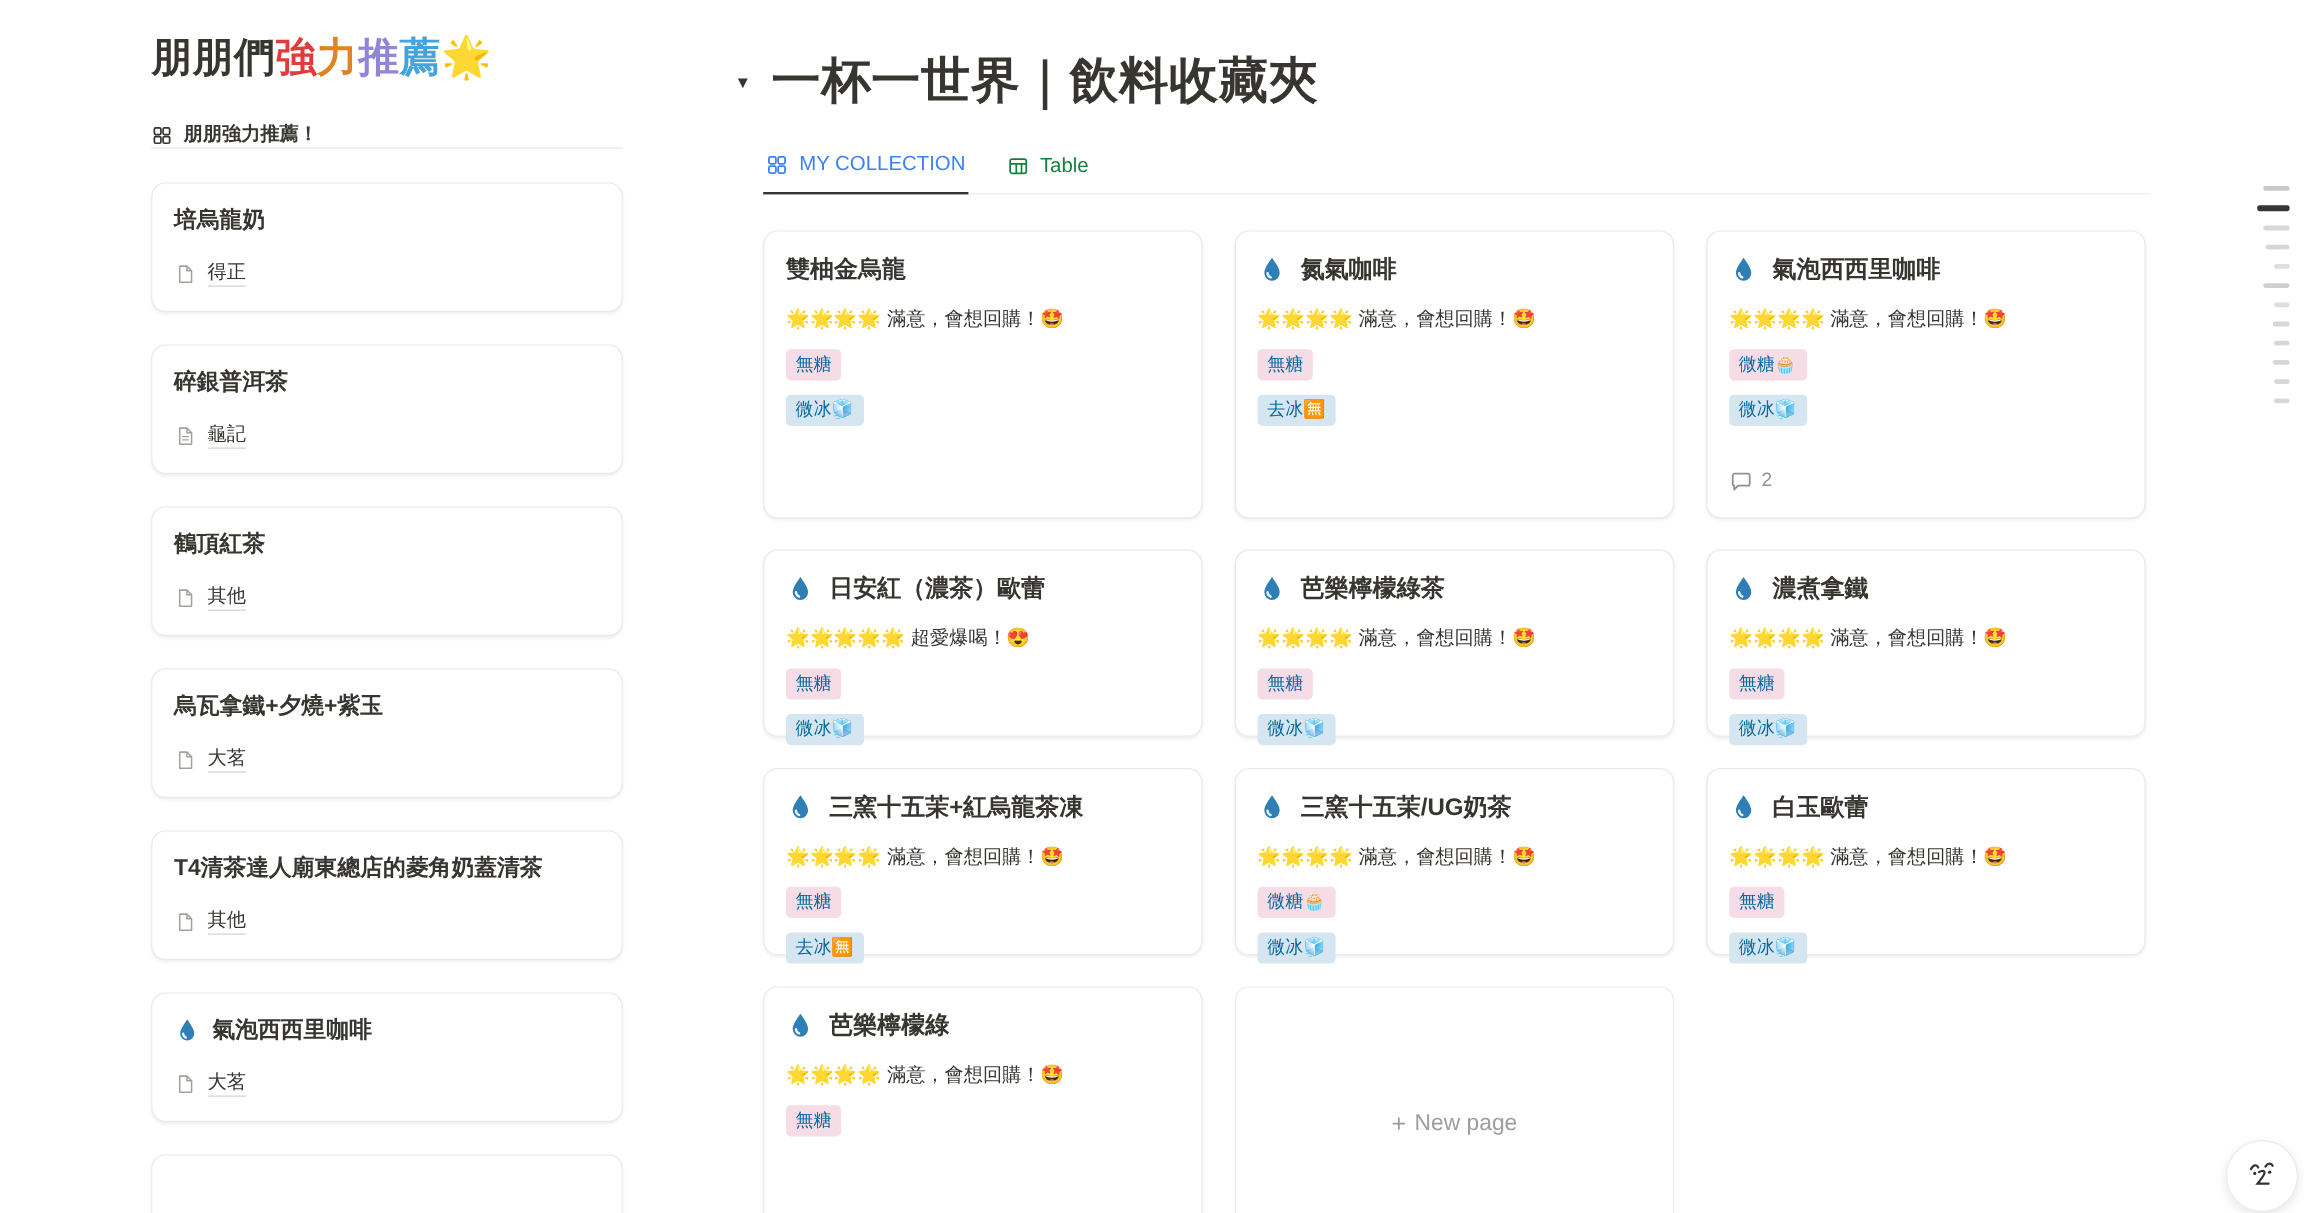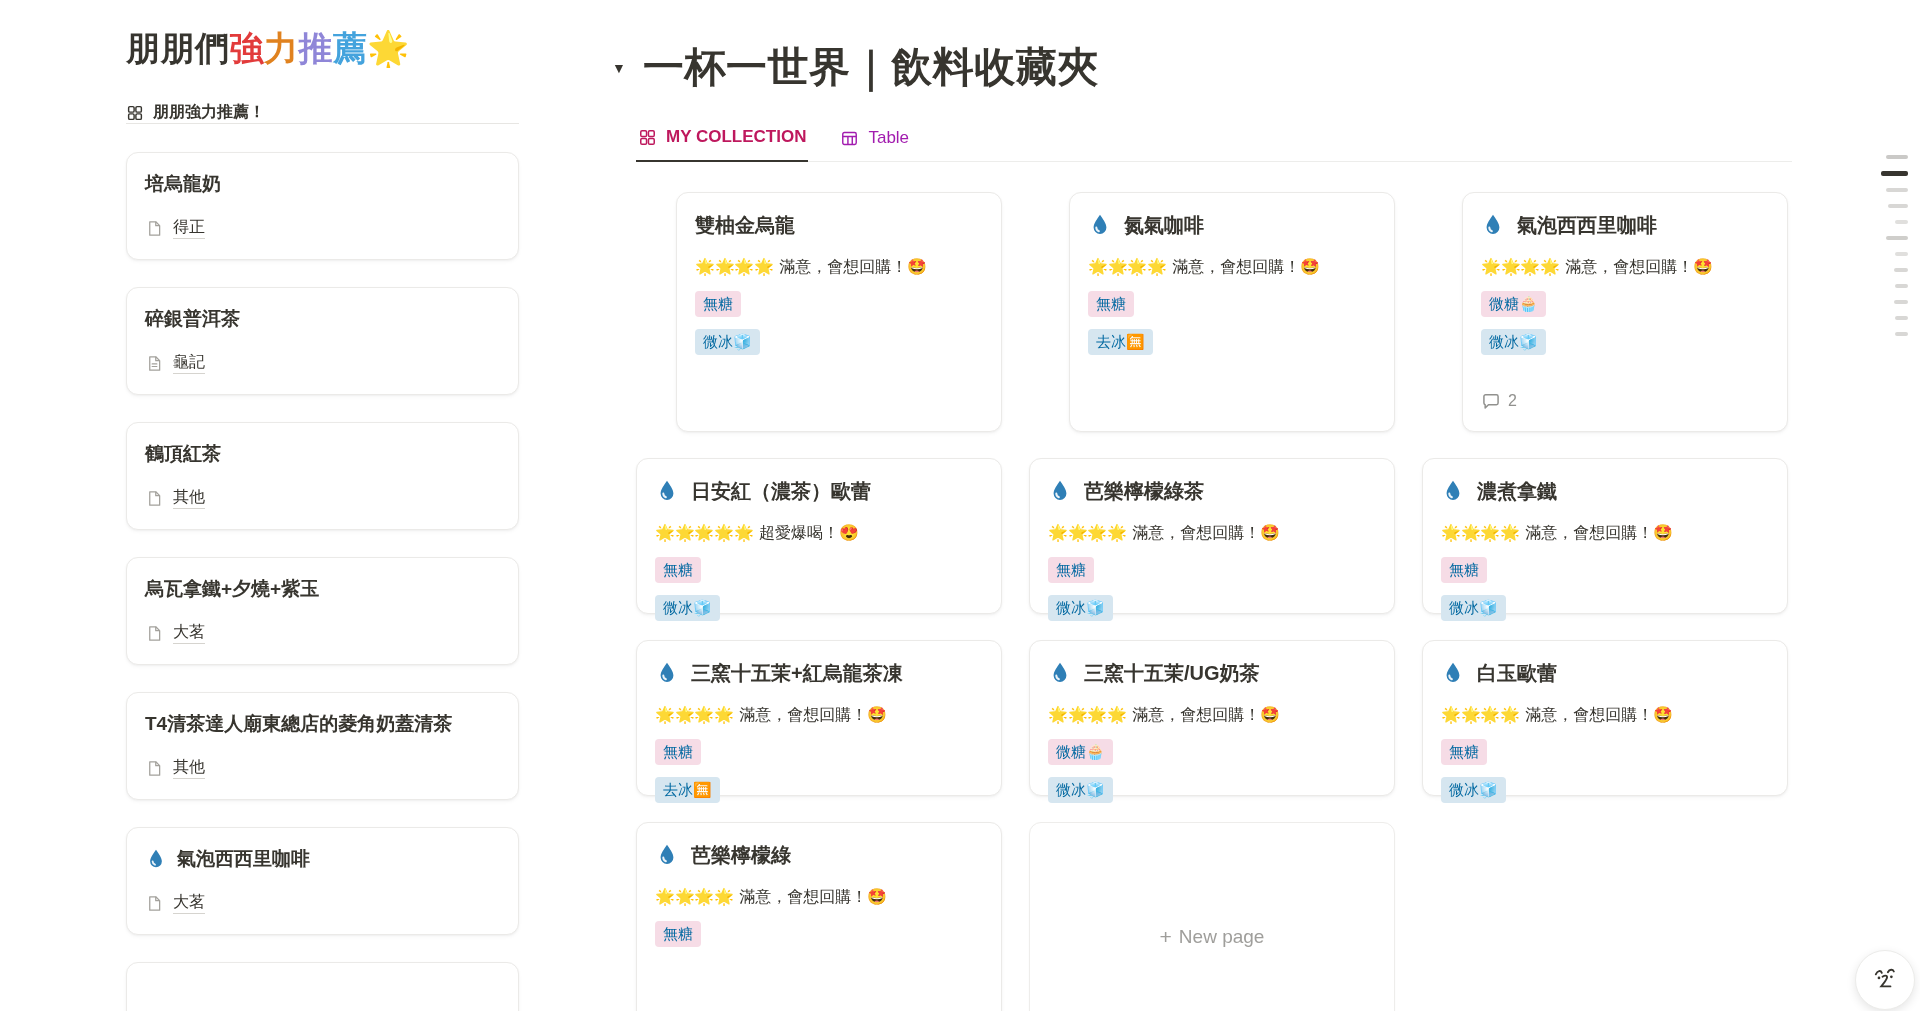--- a/index.html
+++ b/index.html
@@ -20,29 +20,29 @@
   .scard.partial { height:110px; }
 
   
   .main { position:absolute; left:608px; top:40px; width:1190px; }
   .page-title-row { display:flex; align-items:center; gap:13px; }
   .toggle-triangle { width:22px; font-size:14px; color:#37352f; cursor:pointer; text-align:center; }
   .page-title { font-size:41px; font-weight:700; letter-spacing:.5px; }
   .tabbar { margin-left:28px; margin-top:24px; width:1156px; border-bottom:1px solid #ededeb;
     display:flex; align-items:flex-end; gap:30px; }
   .tab { display:flex; align-items:center; gap:9px; font-size:17px; padding:8px 2px 13px; cursor:pointer; }
-  .tab.active { font-weight:700; color:#be185d; border-bottom:2.5px solid #37352f; margin-bottom:-1px; }
-  .tab.inactive { color:#a21caf;justify-content:space-between; }
+  .tab.active { font-weight:400; color:#3b82f6; border-bottom:2.5px solid #37352f; margin-bottom:-1px; }
+  .tab.inactive { color:#15803d;justify-content:space-between; }
 
   .grid { margin-left:28px; margin-top:30px; display:grid;
     grid-template-columns:repeat(3,366px); column-gap:27px; row-gap:26px; }
   .gcard { background:#fff; border:1px solid #ebeae8; border-radius:12px; padding:20px 18px;
     display:flex; flex-direction:column; align-items:flex-start;
     box-shadow:0 1px 2px rgba(15,15,15,.04), 0 2px 4px rgba(15,15,15,.03); cursor:pointer; }
-  .r1 { height:240px;margin-left:40px; } .r23 { height:156px; } .r4 { height:230px; }
+  .r1 { height:240px; } .r23 { height:156px; } .r4 { height:230px; }
   .gtitle { display:flex; align-items:center; gap:12px; font-size:20px; font-weight:700; line-height:24px; }
   .grating { margin-top:20px; font-size:16px; line-height:20px; }
   .gtags { margin-top:14px; display:flex; flex-direction:column; align-items:flex-start; gap:12px; }
   .tag { font-size:15px; line-height:18px; padding:4px 8px; border-radius:4px; color:#0369a1; white-space:nowrap; }
   .tag-pink { background:#f6dce6; }
   .tag-blue { background:#d6e6f0; }
   .gcomments { margin-top:auto; display:flex; align-items:center; gap:7px; color:#91918e; font-size:16px; }
   .new-page { background:#fff; border:1px solid #eeedeb; border-radius:12px;
     display:flex; align-items:center; justify-content:center; gap:7px;
     color:#9f9e9b; font-size:19px; cursor:pointer;

